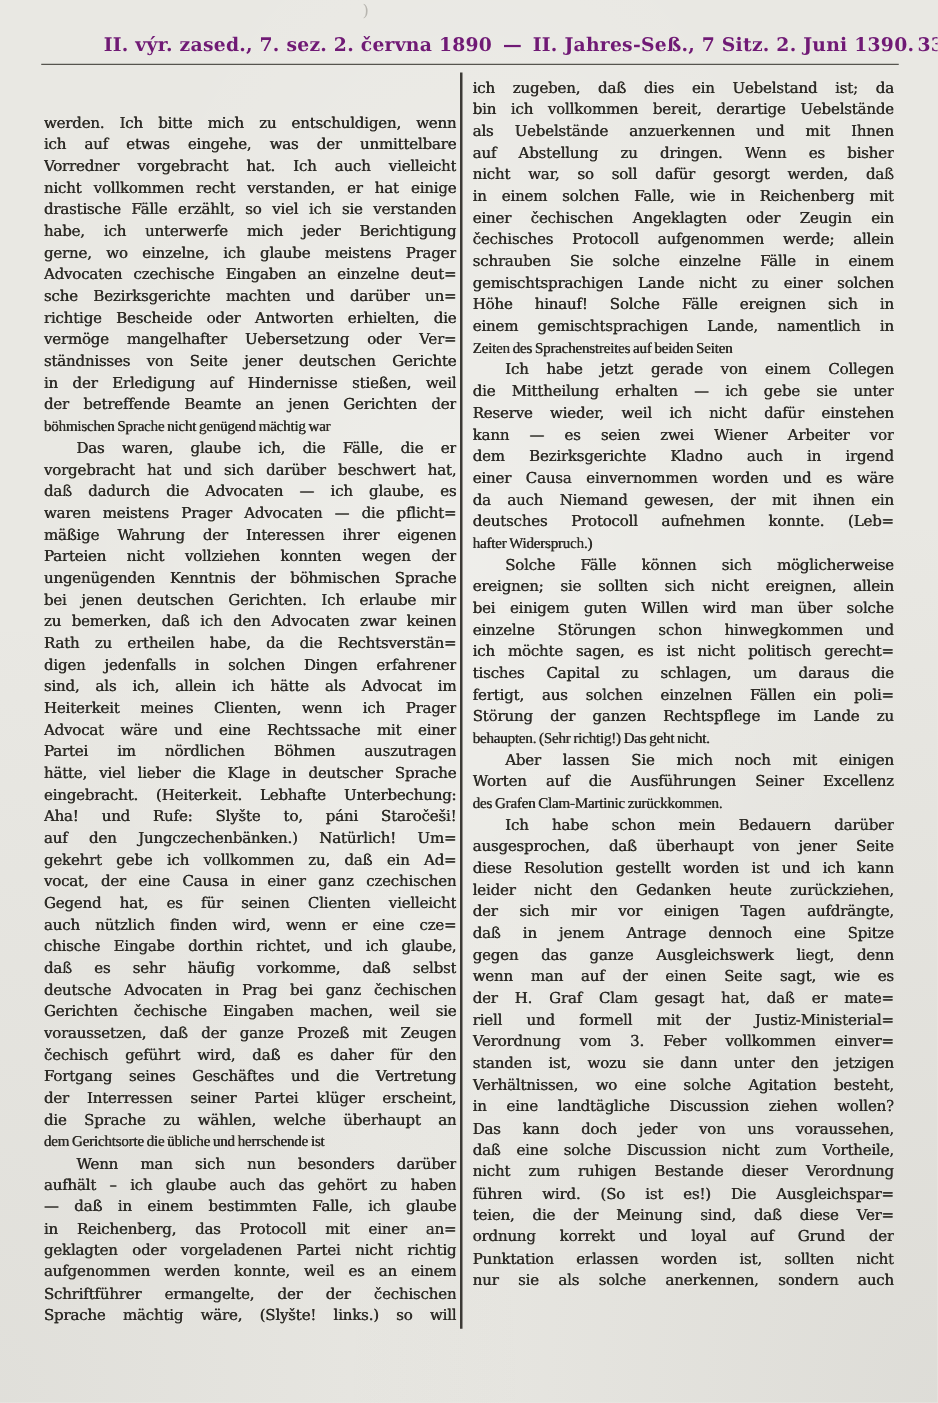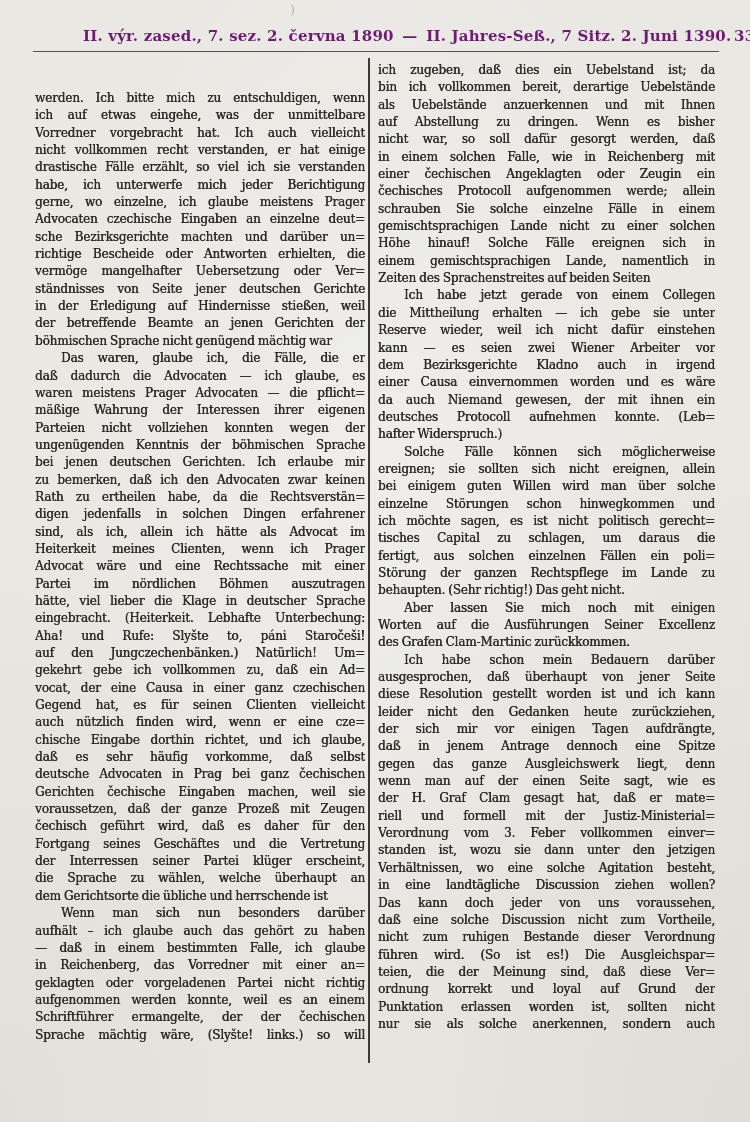--- a/index.html
+++ b/index.html
@@ -36,21 +36,21 @@
     letter-spacing:-0.15px;word-spacing:-0.6px;
     text-shadow:0.35px 0 0 currentColor; 
   }
   .col-left{left:35px;width:330px;margin-top:28px;}
   .col-right{left:378px;width:337px;}
   .tline{
     height:17.35px;overflow:hidden;
     text-align:justify;text-align-last:justify;
   }
   .tline.ind{padding-left:26px;}
-  .tline.pend{text-align-last:left;}
+  .tline.pend{text-align-last:left;font-family:Liberation Serif, serif;}
 </style>
 </head>
 <body>
 
 <div class="stray">)</div>
 
 <div class="hdr">
   <span>II. výr. zased., 7. sez. 2. června 1890</span>
   <span class="sep">—</span>
   <span>II. Jahres-Seß., 7 Sitz. 2. Juni 1390.</span>
@@ -70,20 +70,21 @@
     <div class="tline">gerne, wo einzelne, ich glaube meistens Prager</div>
     <div class="tline">Advocaten czechische Eingaben an einzelne deut=</div>
     <div class="tline">sche Bezirksgerichte machten und darüber un=</div>
     <div class="tline">richtige Bescheide oder Antworten erhielten, die</div>
     <div class="tline">vermöge mangelhafter Uebersetzung oder Ver=</div>
     <div class="tline">ständnisses von Seite jener deutschen Gerichte</div>
     <div class="tline">in der Erledigung auf Hindernisse stießen, weil</div>
     <div class="tline">der betreffende Beamte an jenen Gerichten der</div>
     <div class="tline pend">böhmischen Sprache nicht genügend mächtig war</div>
     <div class="tline ind">Das waren, glaube ich, die Fälle, die er</div>
+    <div class="tline">vorgebracht hat und sich darüber beschwert hat,</div>
     <div class="tline">daß dadurch die Advocaten — ich glaube, es</div>
     <div class="tline">waren meistens Prager Advocaten — die pflicht=</div>
     <div class="tline">mäßige Wahrung der Interessen ihrer eigenen</div>
     <div class="tline">Parteien nicht vollziehen konnten wegen der</div>
     <div class="tline">ungenügenden Kenntnis der böhmischen Sprache</div>
     <div class="tline">bei jenen deutschen Gerichten. Ich erlaube mir</div>
     <div class="tline">zu bemerken, daß ich den Advocaten zwar keinen</div>
     <div class="tline">Rath zu ertheilen habe, da die Rechtsverstän=</div>
     <div class="tline">digen jedenfalls in solchen Dingen erfahrener</div>
     <div class="tline">sind, als ich, allein ich hätte als Advocat im</div>
@@ -104,21 +105,21 @@
     <div class="tline">Gerichten čechische Eingaben machen, weil sie</div>
     <div class="tline">voraussetzen, daß der ganze Prozeß mit Zeugen</div>
     <div class="tline">čechisch geführt wird, daß es daher für den</div>
     <div class="tline">Fortgang seines Geschäftes und die Vertretung</div>
     <div class="tline">der Interressen seiner Partei klüger erscheint,</div>
     <div class="tline">die Sprache zu wählen, welche überhaupt an</div>
     <div class="tline pend">dem Gerichtsorte die übliche und herrschende ist</div>
     <div class="tline ind">Wenn man sich nun besonders darüber</div>
     <div class="tline">aufhält – ich glaube auch das gehört zu haben</div>
     <div class="tline">— daß in einem bestimmten Falle, ich glaube</div>
-    <div class="tline">in Reichenberg, das Vorredner mit einer an=</div>
+    <div class="tline">in Reichenberg, das Protocoll mit einer an=</div>
     <div class="tline">geklagten oder vorgeladenen Partei nicht richtig</div>
     <div class="tline">aufgenommen werden konnte, weil es an einem</div>
     <div class="tline">Schriftführer ermangelte, der der čechischen</div>
     <div class="tline">Sprache mächtig wäre, (Slyšte! links.) so will</div>
   </div>
 <div class="col col-right" id="col-right">
     <div class="tline">ich zugeben, daß dies ein Uebelstand ist; da</div>
     <div class="tline">bin ich vollkommen bereit, derartige Uebelstände</div>
     <div class="tline">als Uebelstände anzuerkennen und mit Ihnen</div>
     <div class="tline">auf Abstellung zu dringen. Wenn es bisher</div>

